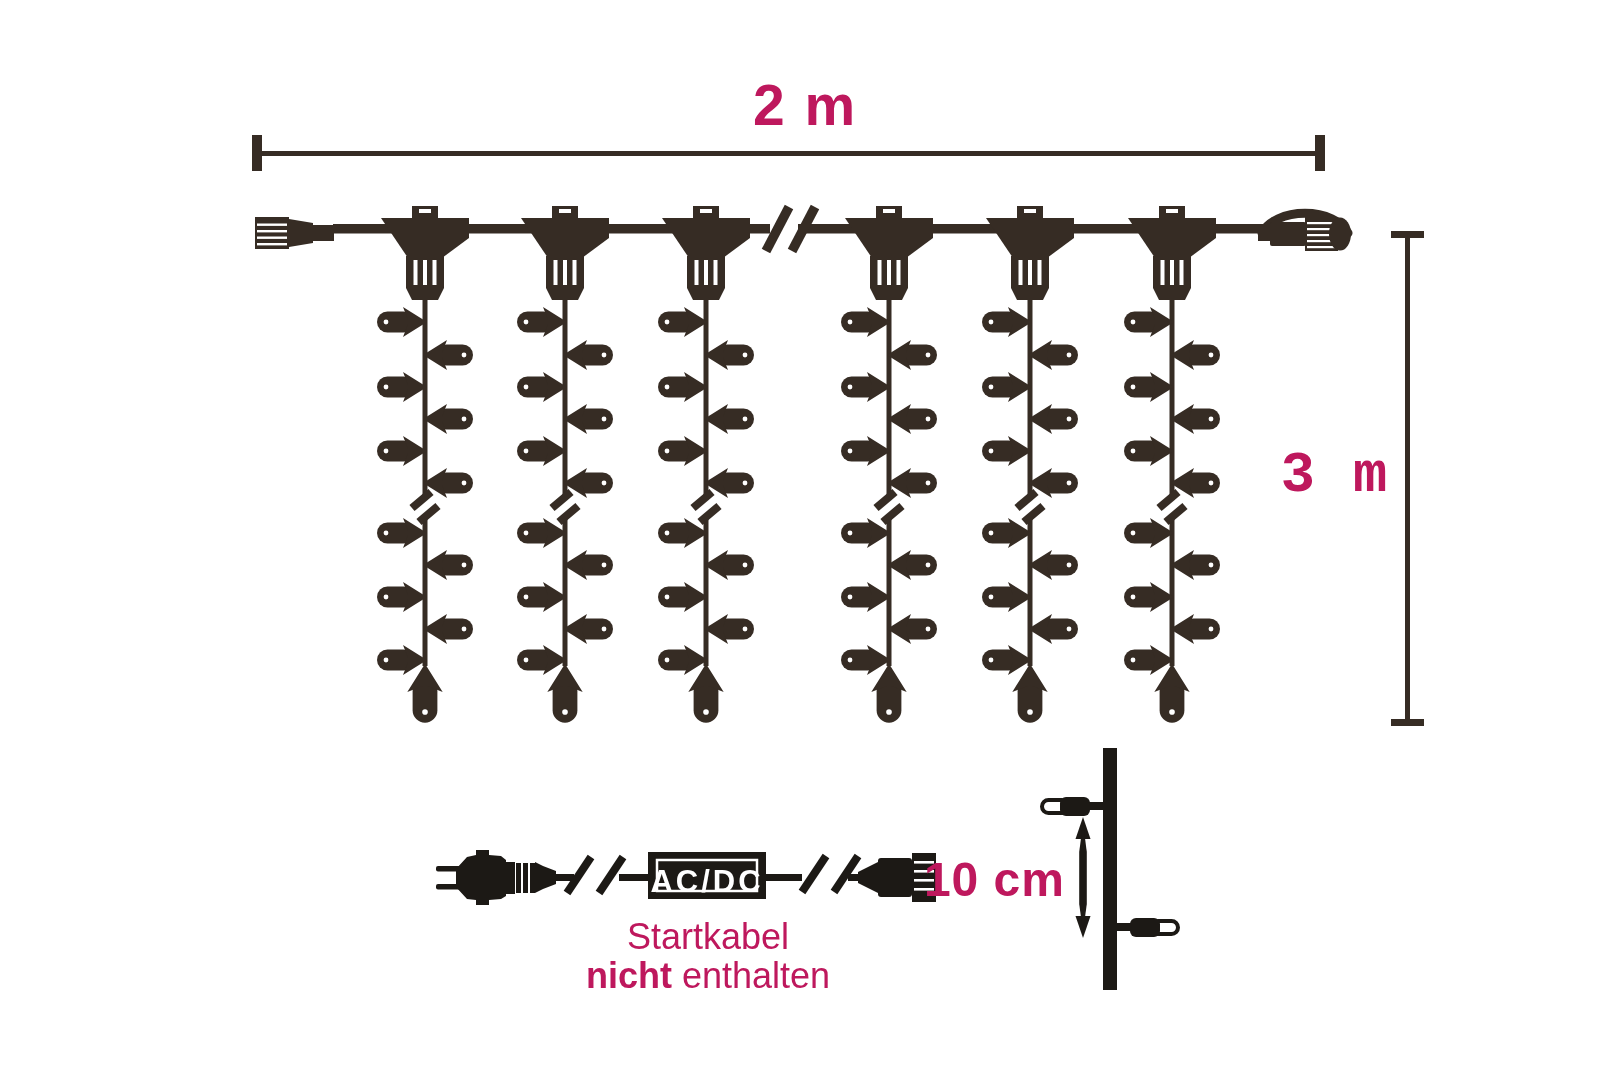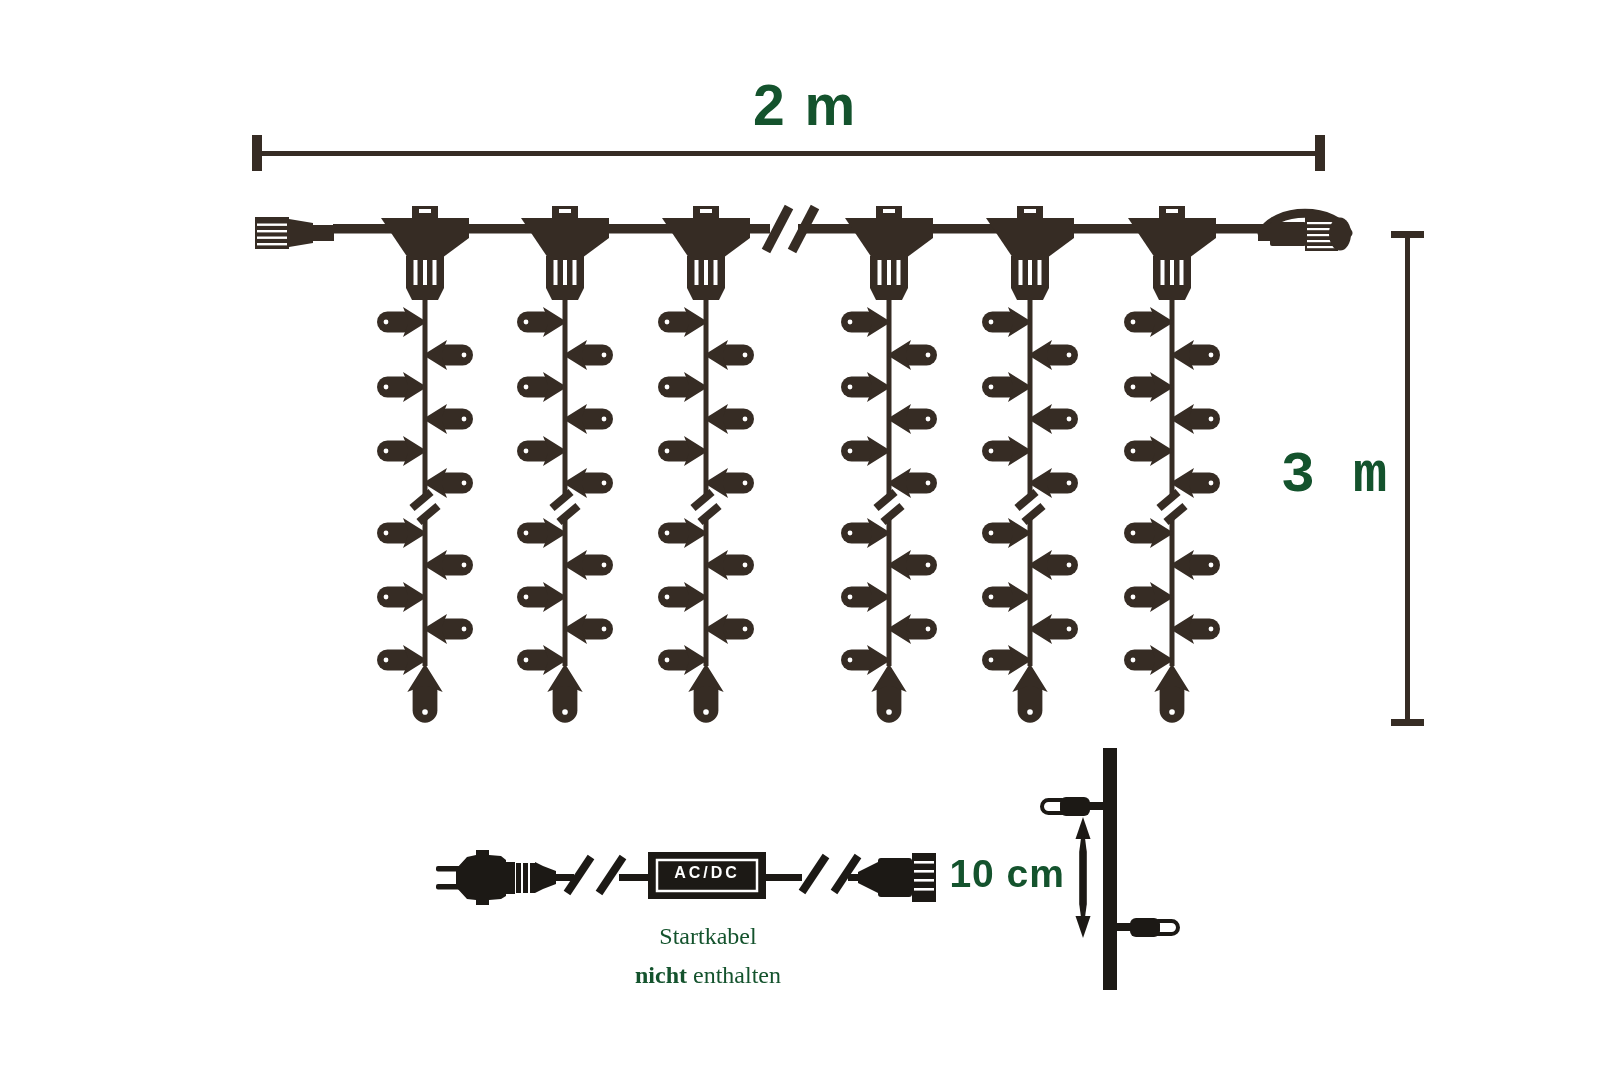--- a/index.html
+++ b/index.html
@@ -6,26 +6,26 @@
   .canvas{position:relative;width:1600px;height:1067px;background:#ffffff;
           font-family:"Liberation Sans",sans-serif;overflow:hidden;}
   .canvas svg{position:absolute;left:0;top:0;}
   .ink{fill:#362c24;}
   .ink2{fill:#1c1915;}
   .wht{fill:#ffffff;}
   .brk{stroke:#362c24;stroke-width:8;}
   .brk2{stroke:#1c1915;stroke-width:8;}
   .loop{stroke:#362c24;stroke-width:9;fill:none;stroke-linecap:round;}
   .capsule{fill:#ffffff;stroke:#1c1915;stroke-width:4;}
-  .txt{position:absolute;color:#14532d;}
+  .txt{position:absolute;color:#be185d;}
   .dim{font-weight:700;font-size:57px;letter-spacing:2px;white-space:nowrap;}
-  .dim-sm{font-weight:700;font-size:39px;letter-spacing:1px;white-space:nowrap;}
-  .note{font-size:24px;line-height:39px;text-align:center;white-space:nowrap;font-family:Liberation Serif, serif;}
+  .dim-sm{font-weight:700;font-size:48px;letter-spacing:1px;white-space:nowrap;}
+  .note{font-size:36px;line-height:39px;text-align:center;white-space:nowrap;}
   .note b{font-weight:800;}
-  .acdc{position:absolute;color:#ffffff;font-weight:700;font-size:16px;
+  .acdc{position:absolute;color:#ffffff;font-weight:700;font-size:31px;
         letter-spacing:3px;text-align:center;white-space:nowrap;}
 </style>
 </head>
 <body>
 
 <div class="canvas">
 
   <svg width="1600" height="1067" viewBox="0 0 1600 1067">
     <defs>
 

